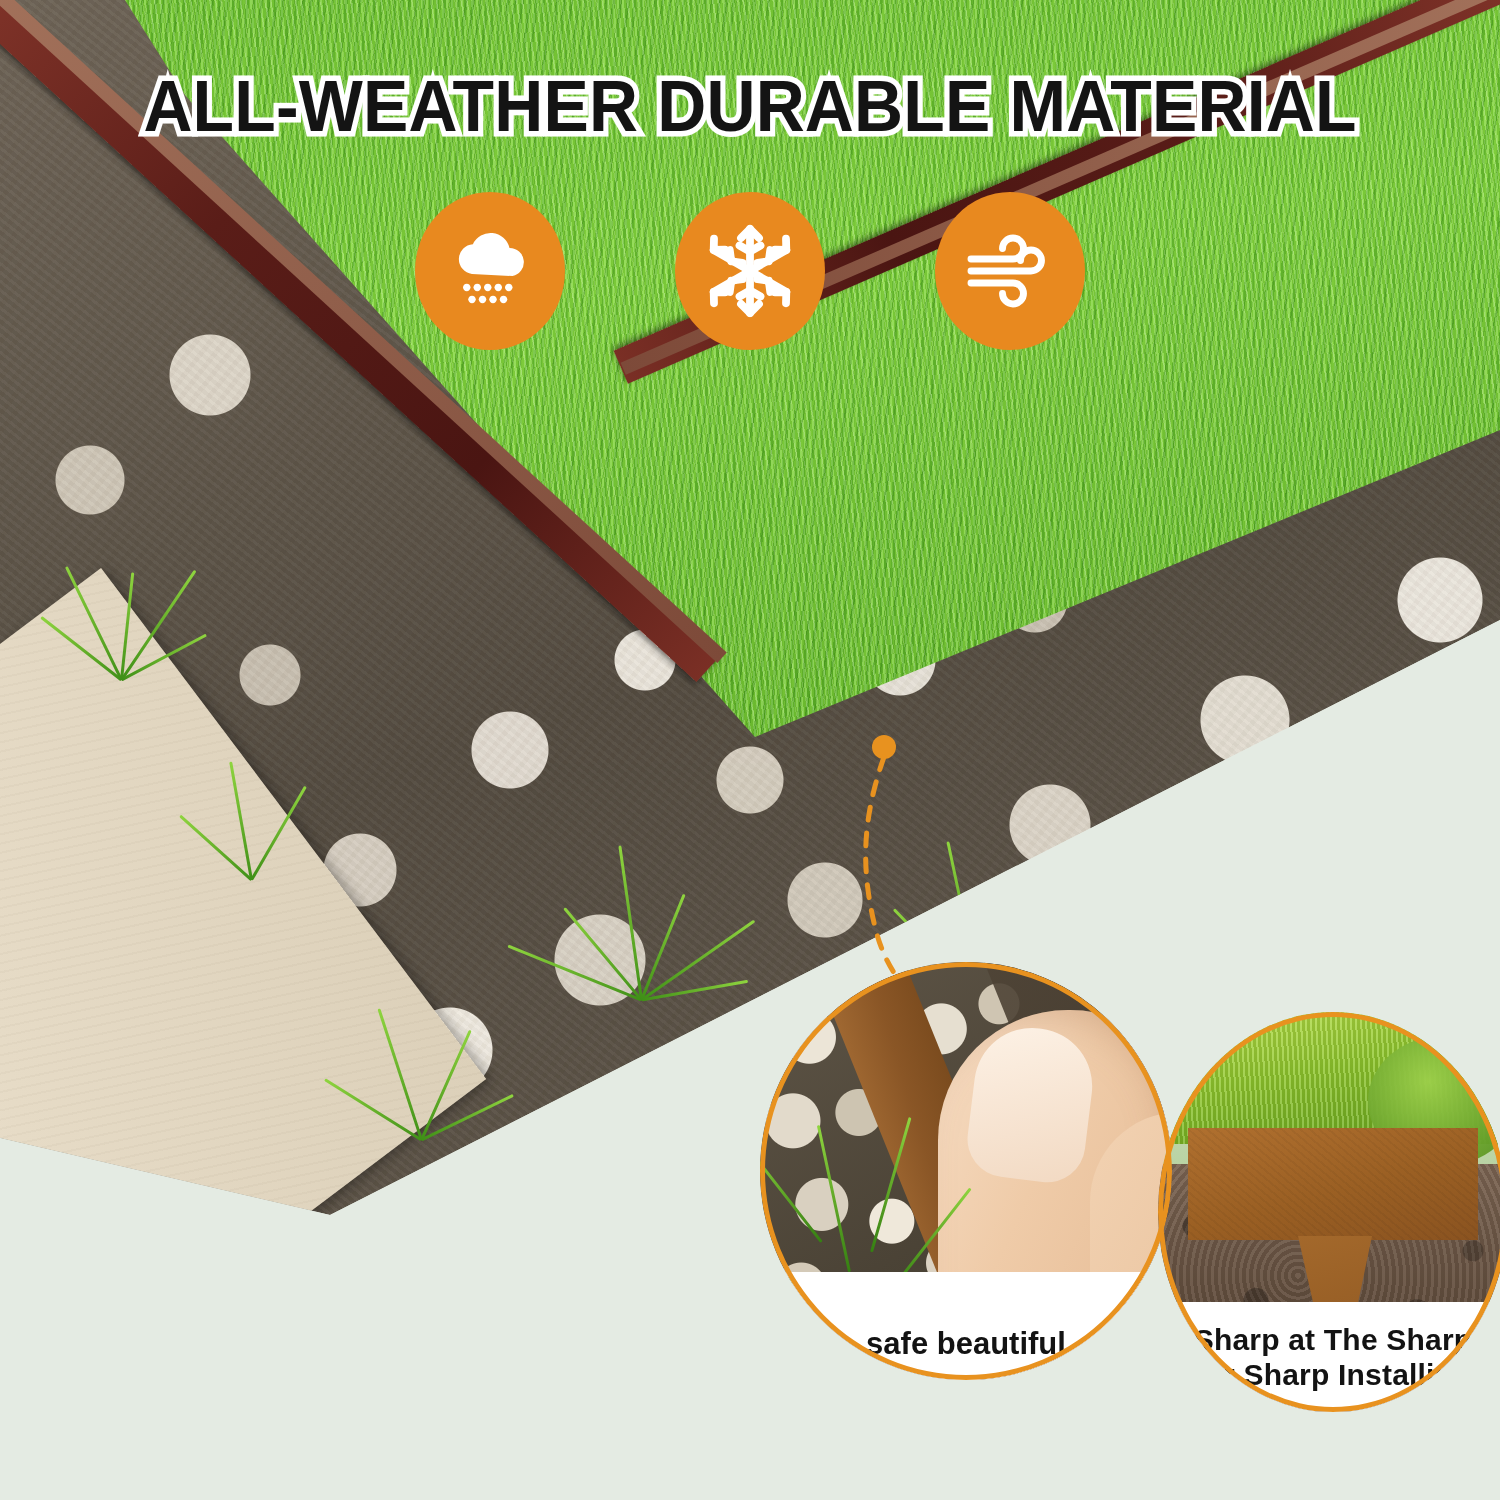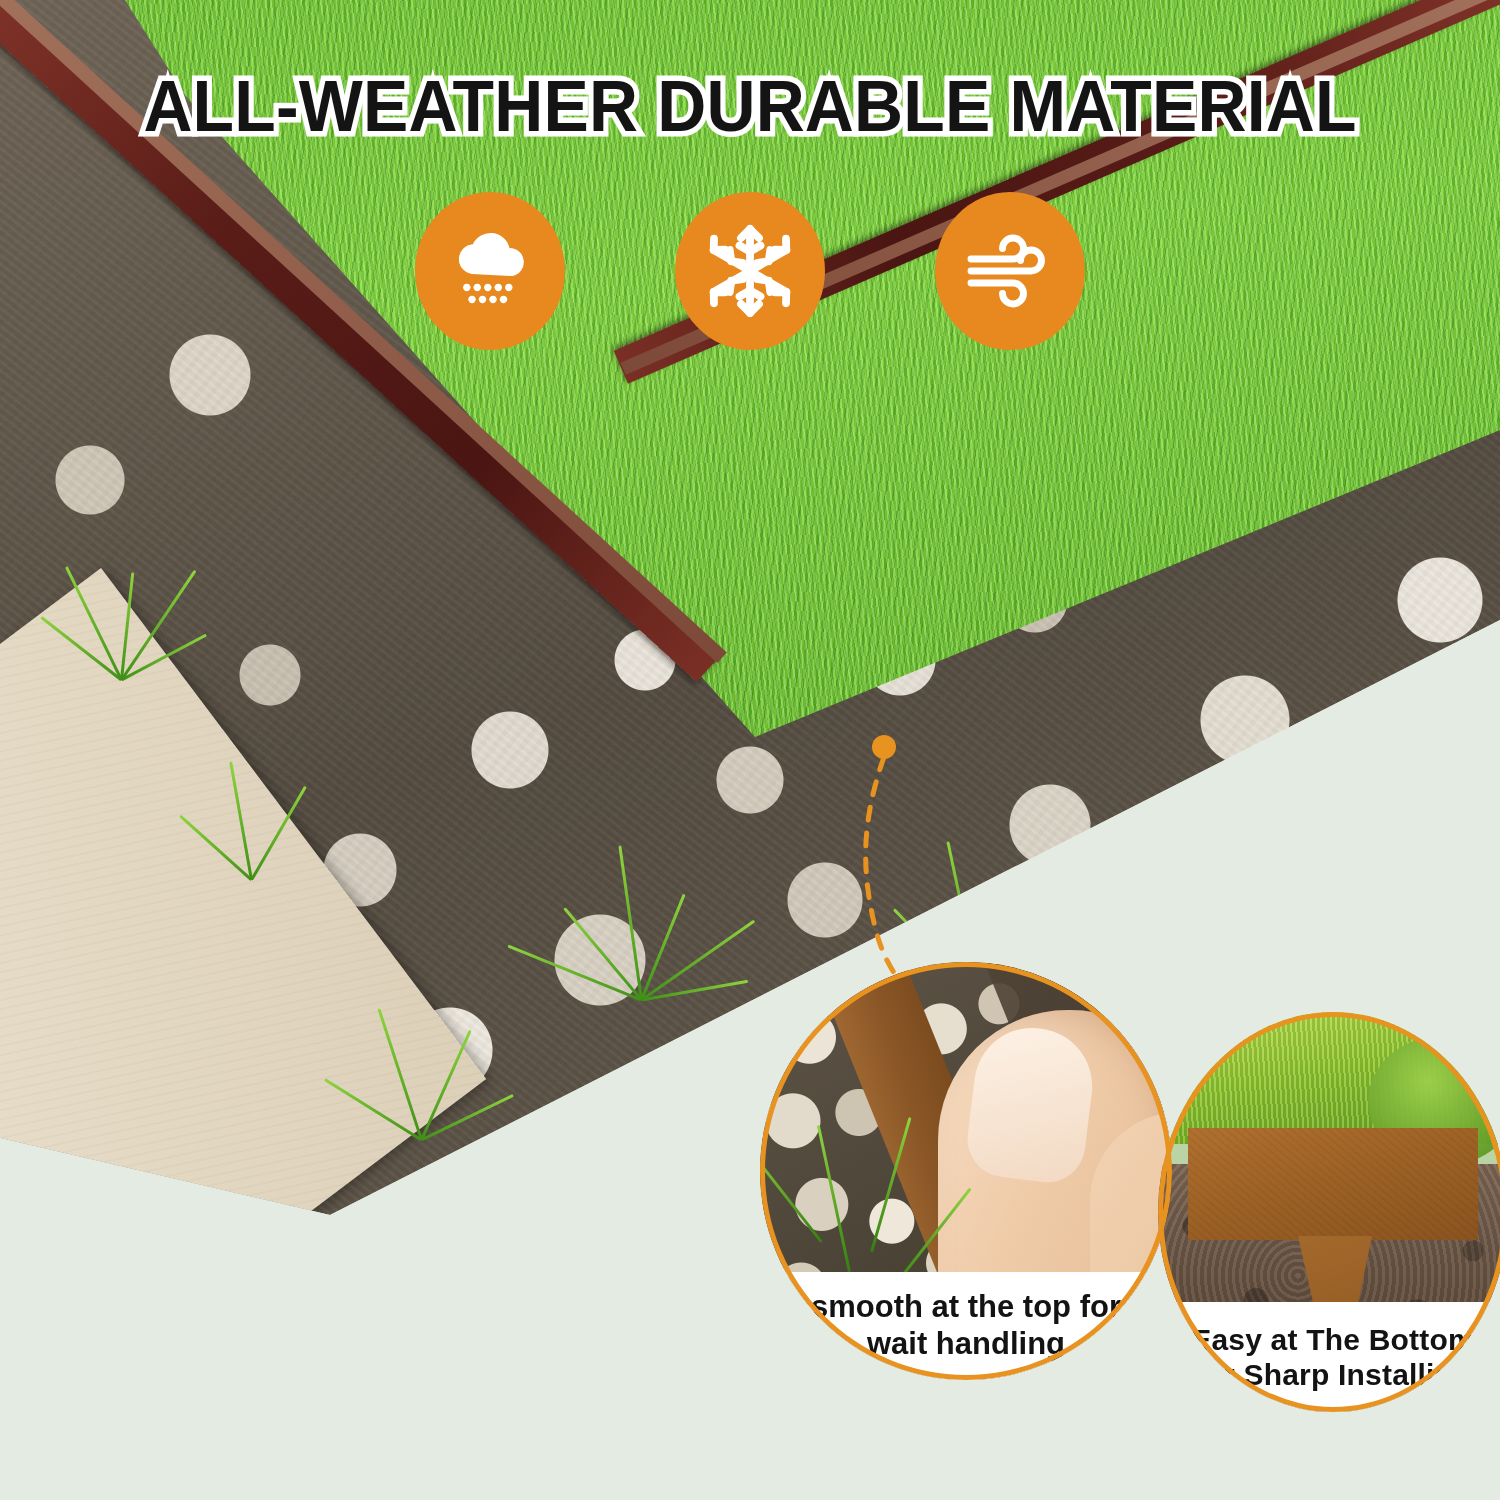--- a/index.html
+++ b/index.html
@@ -410,40 +410,40 @@
       <div class="li-nail"></div>
       <div class="li-palm"></div>
       <span class="li-blade" style="left:60px;top:150px;width:3px;height:130px;transform:rotate(-38deg)"></span>
       <span class="li-blade" style="left:88px;top:160px;width:3px;height:150px;transform:rotate(-12deg)"></span>
       <span class="li-blade" style="left:110px;top:150px;width:3px;height:140px;transform:rotate(16deg)"></span>
       <span class="li-blade" style="left:46px;top:210px;width:3px;height:120px;transform:rotate(-56deg)"></span>
       <span class="li-blade" style="left:132px;top:200px;width:3px;height:125px;transform:rotate(38deg)"></span>
     </div>
     <div class="cap">
       <span>
-        <span>smooth at the top for</span><br>
-        <span>wait handling</span>
+        <br>
+        <span>safe beautiful</span>
       </span>
     </div>
     <div class="ring"></div>
   </div>
 
   <div class="inset" id="inset-right">
     <div class="photo">
       <div class="ri-sky"></div>
       <div class="ri-grass"></div>
       <div class="ri-bush"></div>
       <div class="ri-soil"></div>
       <div class="ri-t-top">
         <div class="ri-t-tex"></div>
       </div>
       <div class="ri-t-stem"></div>
     </div>
     <div class="cap">
       <span>
-        <span>Easy at The Bottom</span><br>
+        <span>Sharp at The Sharp</span><br>
         <span>for Sharp Installing</span>
       </span>
     </div>
     <div class="ring"></div>
   </div>
 
 </div>
 
 </body></html>

